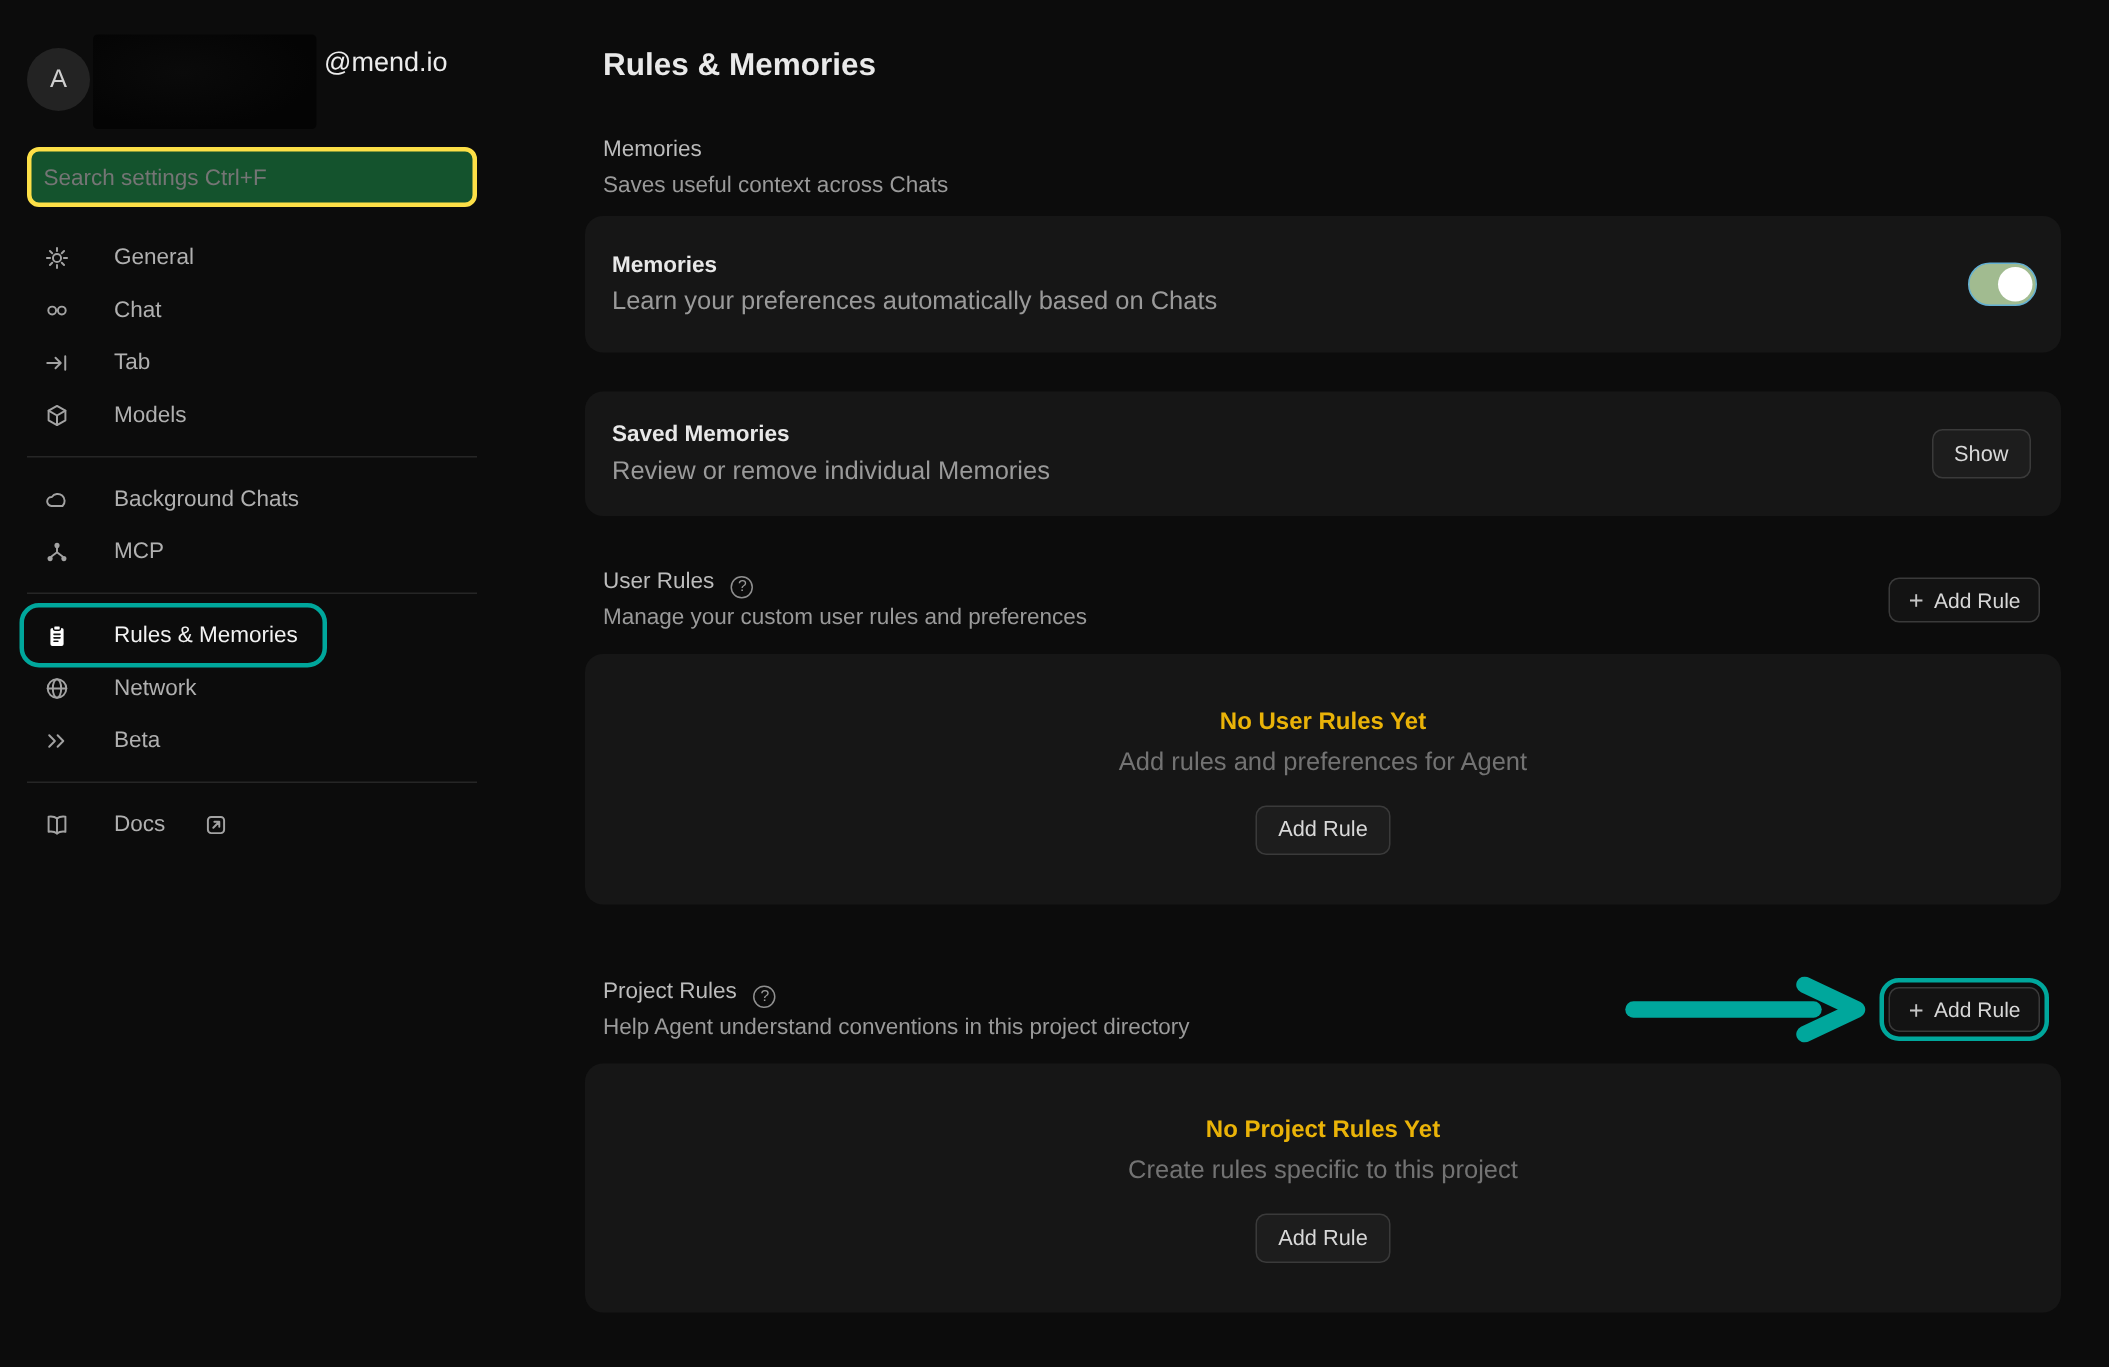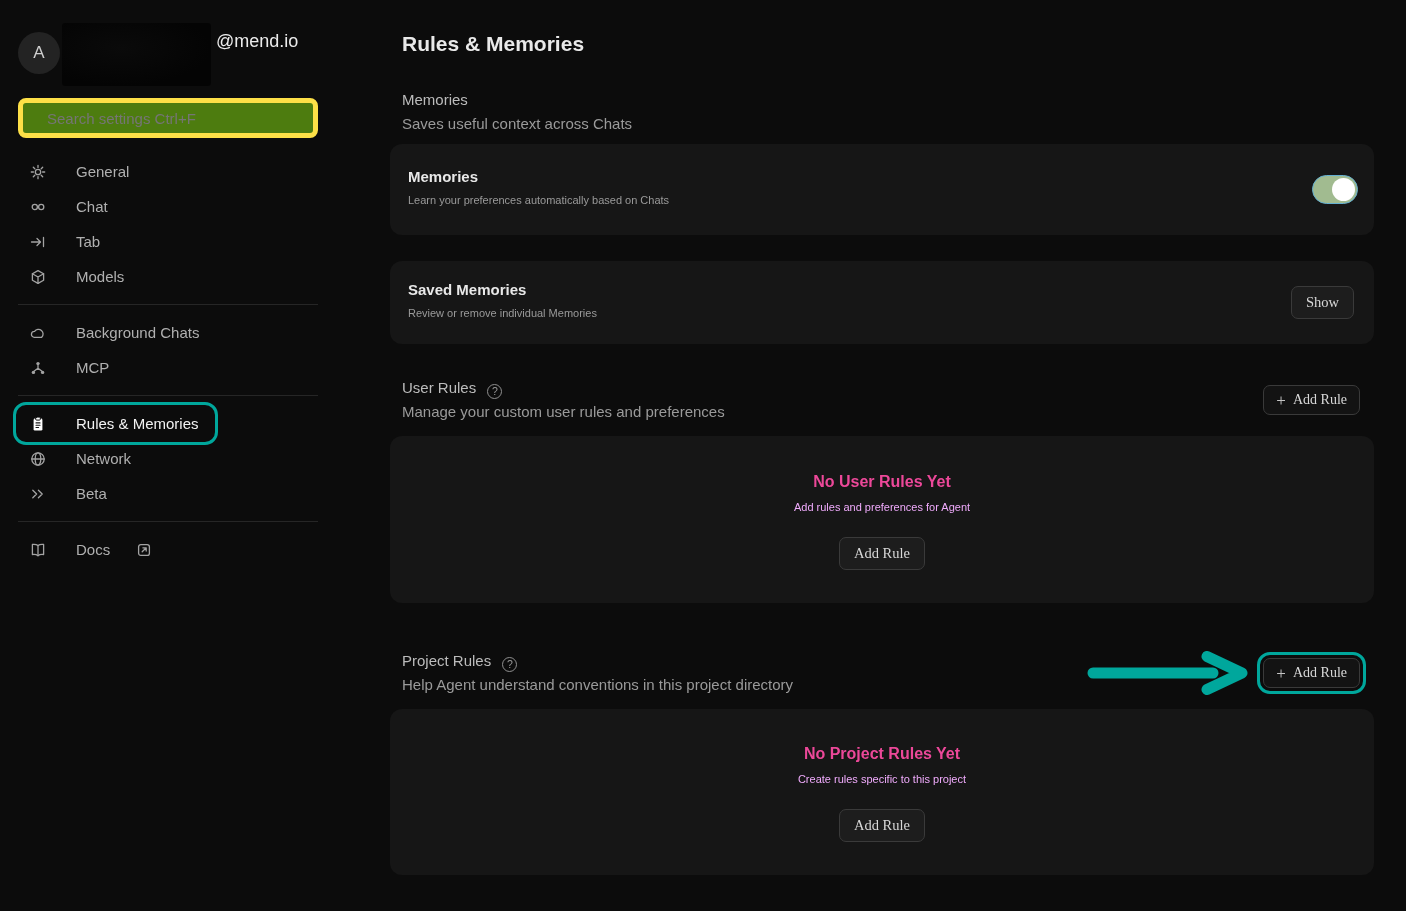--- a/index.html
+++ b/index.html
@@ -23,22 +23,22 @@
   }
   .redaction {
     position: absolute; left: 62px; top: 23px;
     width: 149px; height: 63px;
     background: radial-gradient(ellipse at 40% 40%, #0a0a0a 0%, #040404 70%);
     border-radius: 3px;
   }
   .email { position: absolute; left: 216px; top: 31px; font-size: 18px; color: #ececec; }
   .search {
     margin: 98px 0 0 18px; width: 300px; height: 40px;
-    background: #4d7c0f; border: 5px solid #fde047; border-radius: 8px;
-    color: #cfcfcf; font-size: 15px; padding: 0 24px; outline: none;
+    background: #14532d; border: 3px solid #fde047; border-radius: 8px;
+    color: #cfcfcf; font-size: 15px; padding: 0 8px; outline: none;
     font-family: inherit;
   }
   .search::placeholder { color: #757575; }
   .nav { margin: 17px 0 0 18px; width: 300px; }
   .nav-item {
     display: flex; align-items: center; gap: 30px;
     width: fit-content; padding: 8px 14px 8px 12px; margin-bottom: 2px;
     font-size: 15px; color: #b0b0b0; border-radius: 8px; cursor: pointer;
   }
   .nav-item .ico { flex-shrink: 0; display: block; }
@@ -49,60 +49,60 @@
   
   .main { margin-left: 50px; width: 984px; }
   h1 { margin: 30px 0 0 12px; font-size: 21px; font-weight: 700; color: #e9e9e9; line-height: 28px; }
   .section-intro { margin: 30px 0 0 12px; }
   .section-label { font-size: 15px; color: #bcbcbc; line-height: 24px; }
   .section-sub { font-size: 15px; color: #9a9a9a; line-height: 24px; }
 
   .card { background: #161616; border-radius: 12px; width: 100%; }
   .setting-row { display: flex; align-items: center; justify-content: space-between; }
   .card-title { font-size: 15px; font-weight: 700; color: #e8e8e8; line-height: 22px; }
-  .card-desc { font-size: 11px; color: #9a9a9a; line-height: 25px; }
+  .card-desc { font-size: 17px; color: #9a9a9a; line-height: 25px; }
 
   .card-memories { margin-top: 8px; padding: 22px 16px 22px 18px; }
   .card-saved { margin-top: 26px; padding: 18px 20px 18px 18px; }
 
   .toggle {
     position: relative; width: 46px; height: 29px; border-radius: 15px;
     background: #a1bb90; border: 1.5px solid #64b0d2; cursor: pointer; flex-shrink: 0;
   }
   .toggle .knob {
     position: absolute; right: 2px; top: 1.5px;
     width: 23px; height: 23px; border-radius: 50%; background: #ffffff;
   }
 
   .btn {
     display: inline-flex; align-items: center; justify-content: center; gap: 7px;
     height: 33px; padding: 0 14px;
     background: rgba(255,255,255,0.03); border: 1px solid #3a3a3a; border-radius: 7px;
-    color: #d8d8d8; font-size: 14.5px; font-family: Liberation Serif, serif; cursor: pointer;
+    color: #d8d8d8; font-size: 14.5px; font-family: Liberation Sans, sans-serif; cursor: pointer;
   }
   .btn .plus { font-size: 17px; color: #c4c4c4; line-height: 1; }
   .btn-small { height: 30px; padding: 0 12px; font-size: 14px; }
 
   .section-header {
     margin: 32px 0 0 0; padding: 0 14px 0 12px;
     display: flex; align-items: center; justify-content: space-between;
   }
   .help-circle {
     display: inline-flex; align-items: center; justify-content: center;
     width: 15px; height: 15px; border-radius: 50%;
     border: 1.2px solid #8f8f8f; color: #9a9a9a; font-size: 10.5px;
     margin-left: 7px; position: relative; top: 2px;
   }
 
   .card-empty {
     margin-top: 12px; min-height: 167px;
     display: flex; flex-direction: column; align-items: center; justify-content: center;
   }
-  .empty-title { font-size: 16px; font-weight: 700; color: #ec4899; line-height: 24px; }
-  .empty-sub { font-size: 11px; color: #f0abfc; line-height: 25px; margin-top: 1px; }
+  .empty-title { font-size: 16px; font-weight: 700; color: #eab308; line-height: 24px; }
+  .empty-sub { font-size: 17px; color: #737373; line-height: 25px; margin-top: 1px; }
   .card-empty .btn { margin-top: 17px; }
 
   .project-header { margin-top: 46px; }
   .btn-wrap { position: relative; display: inline-block; }
   .btn-annotated { outline: 3px solid #00a79c; outline-offset: 3px; }
   .anno-arrow {
     position: absolute; right: calc(100% + 14px); top: 50%;
     transform: translateY(-50%); pointer-events: none;
   }
 </style>

